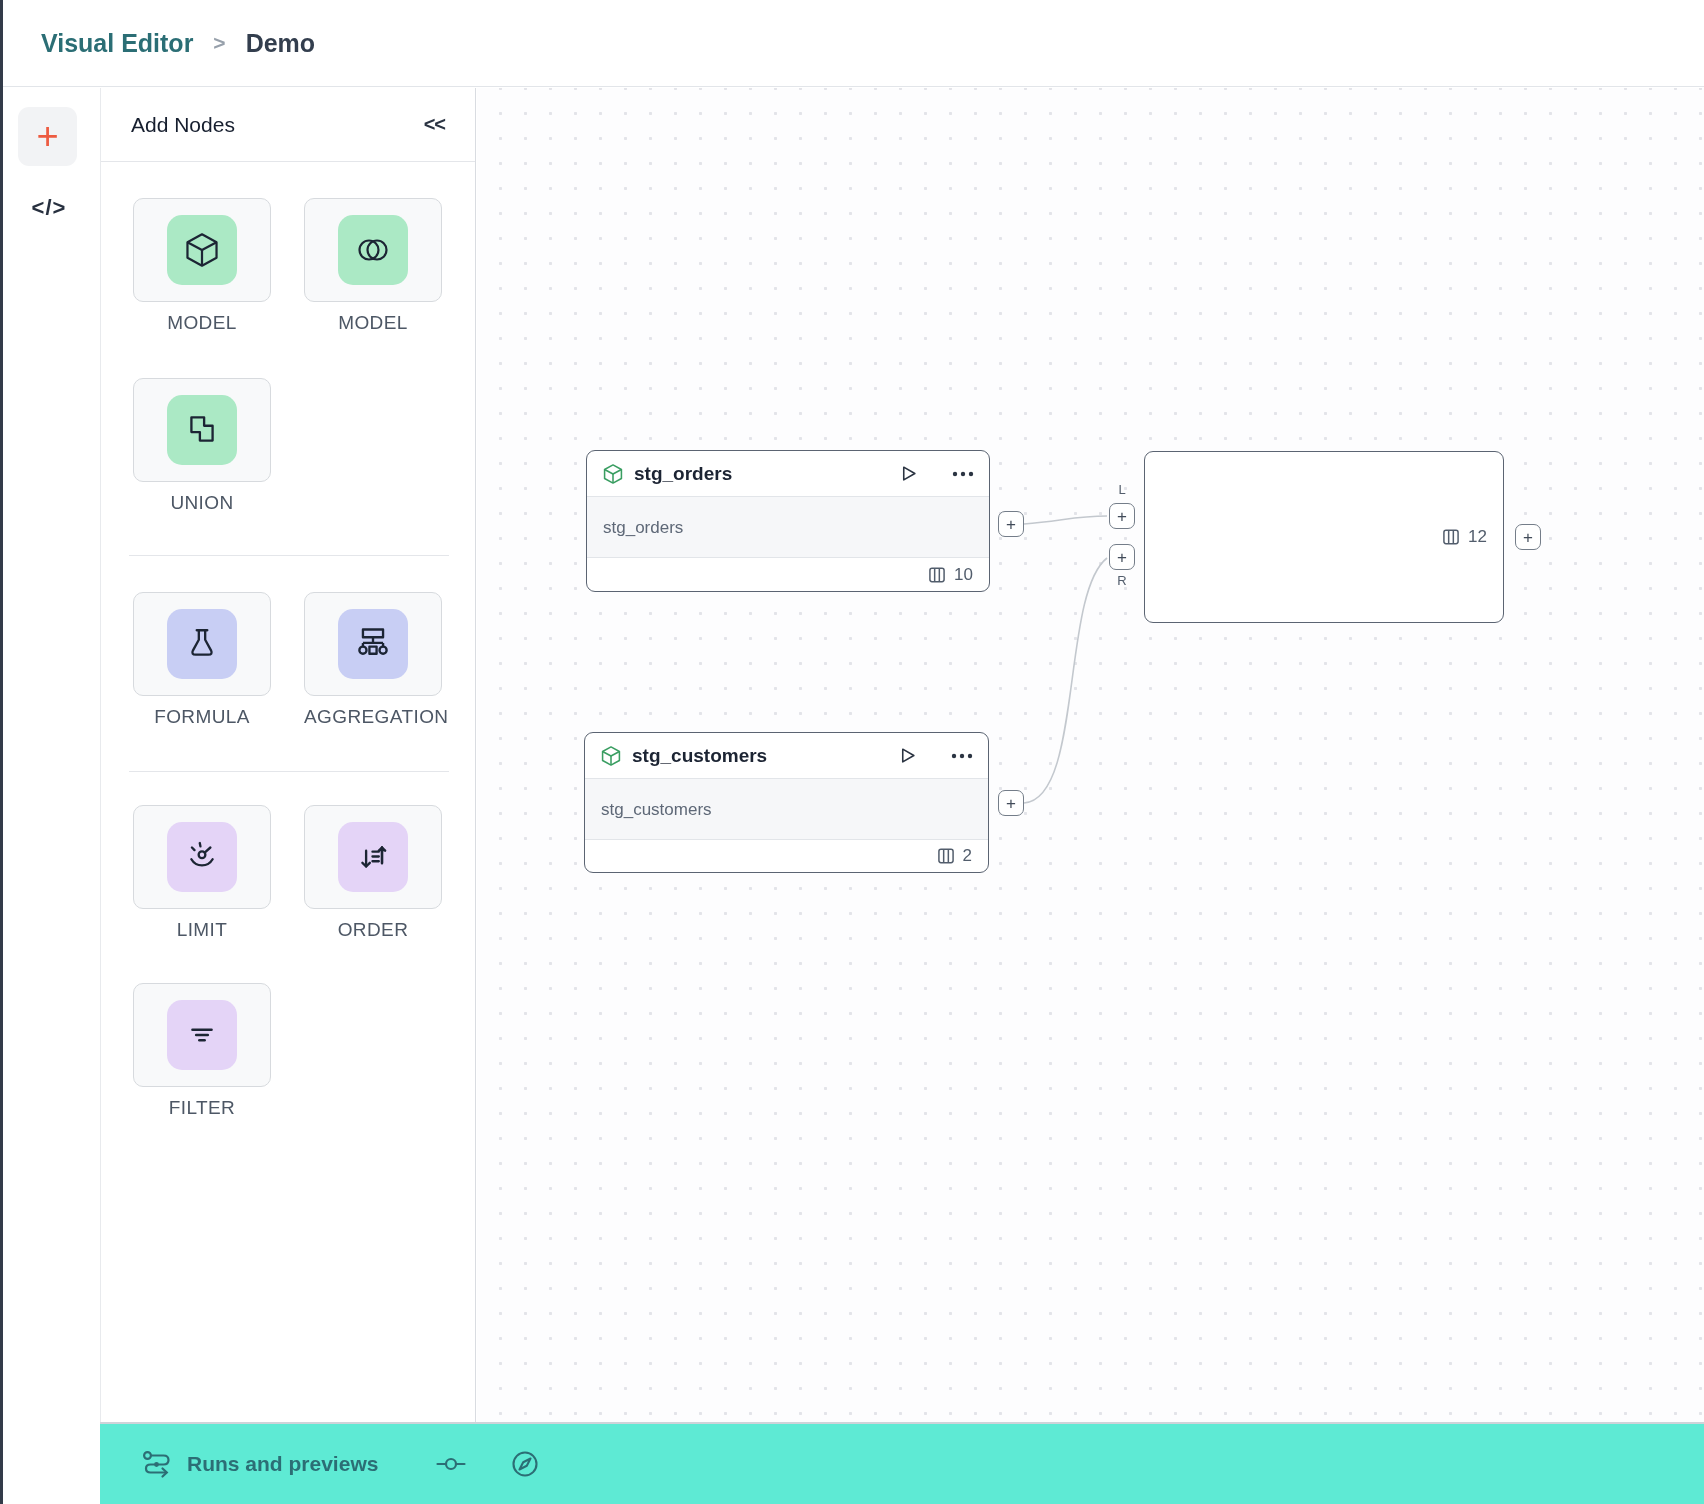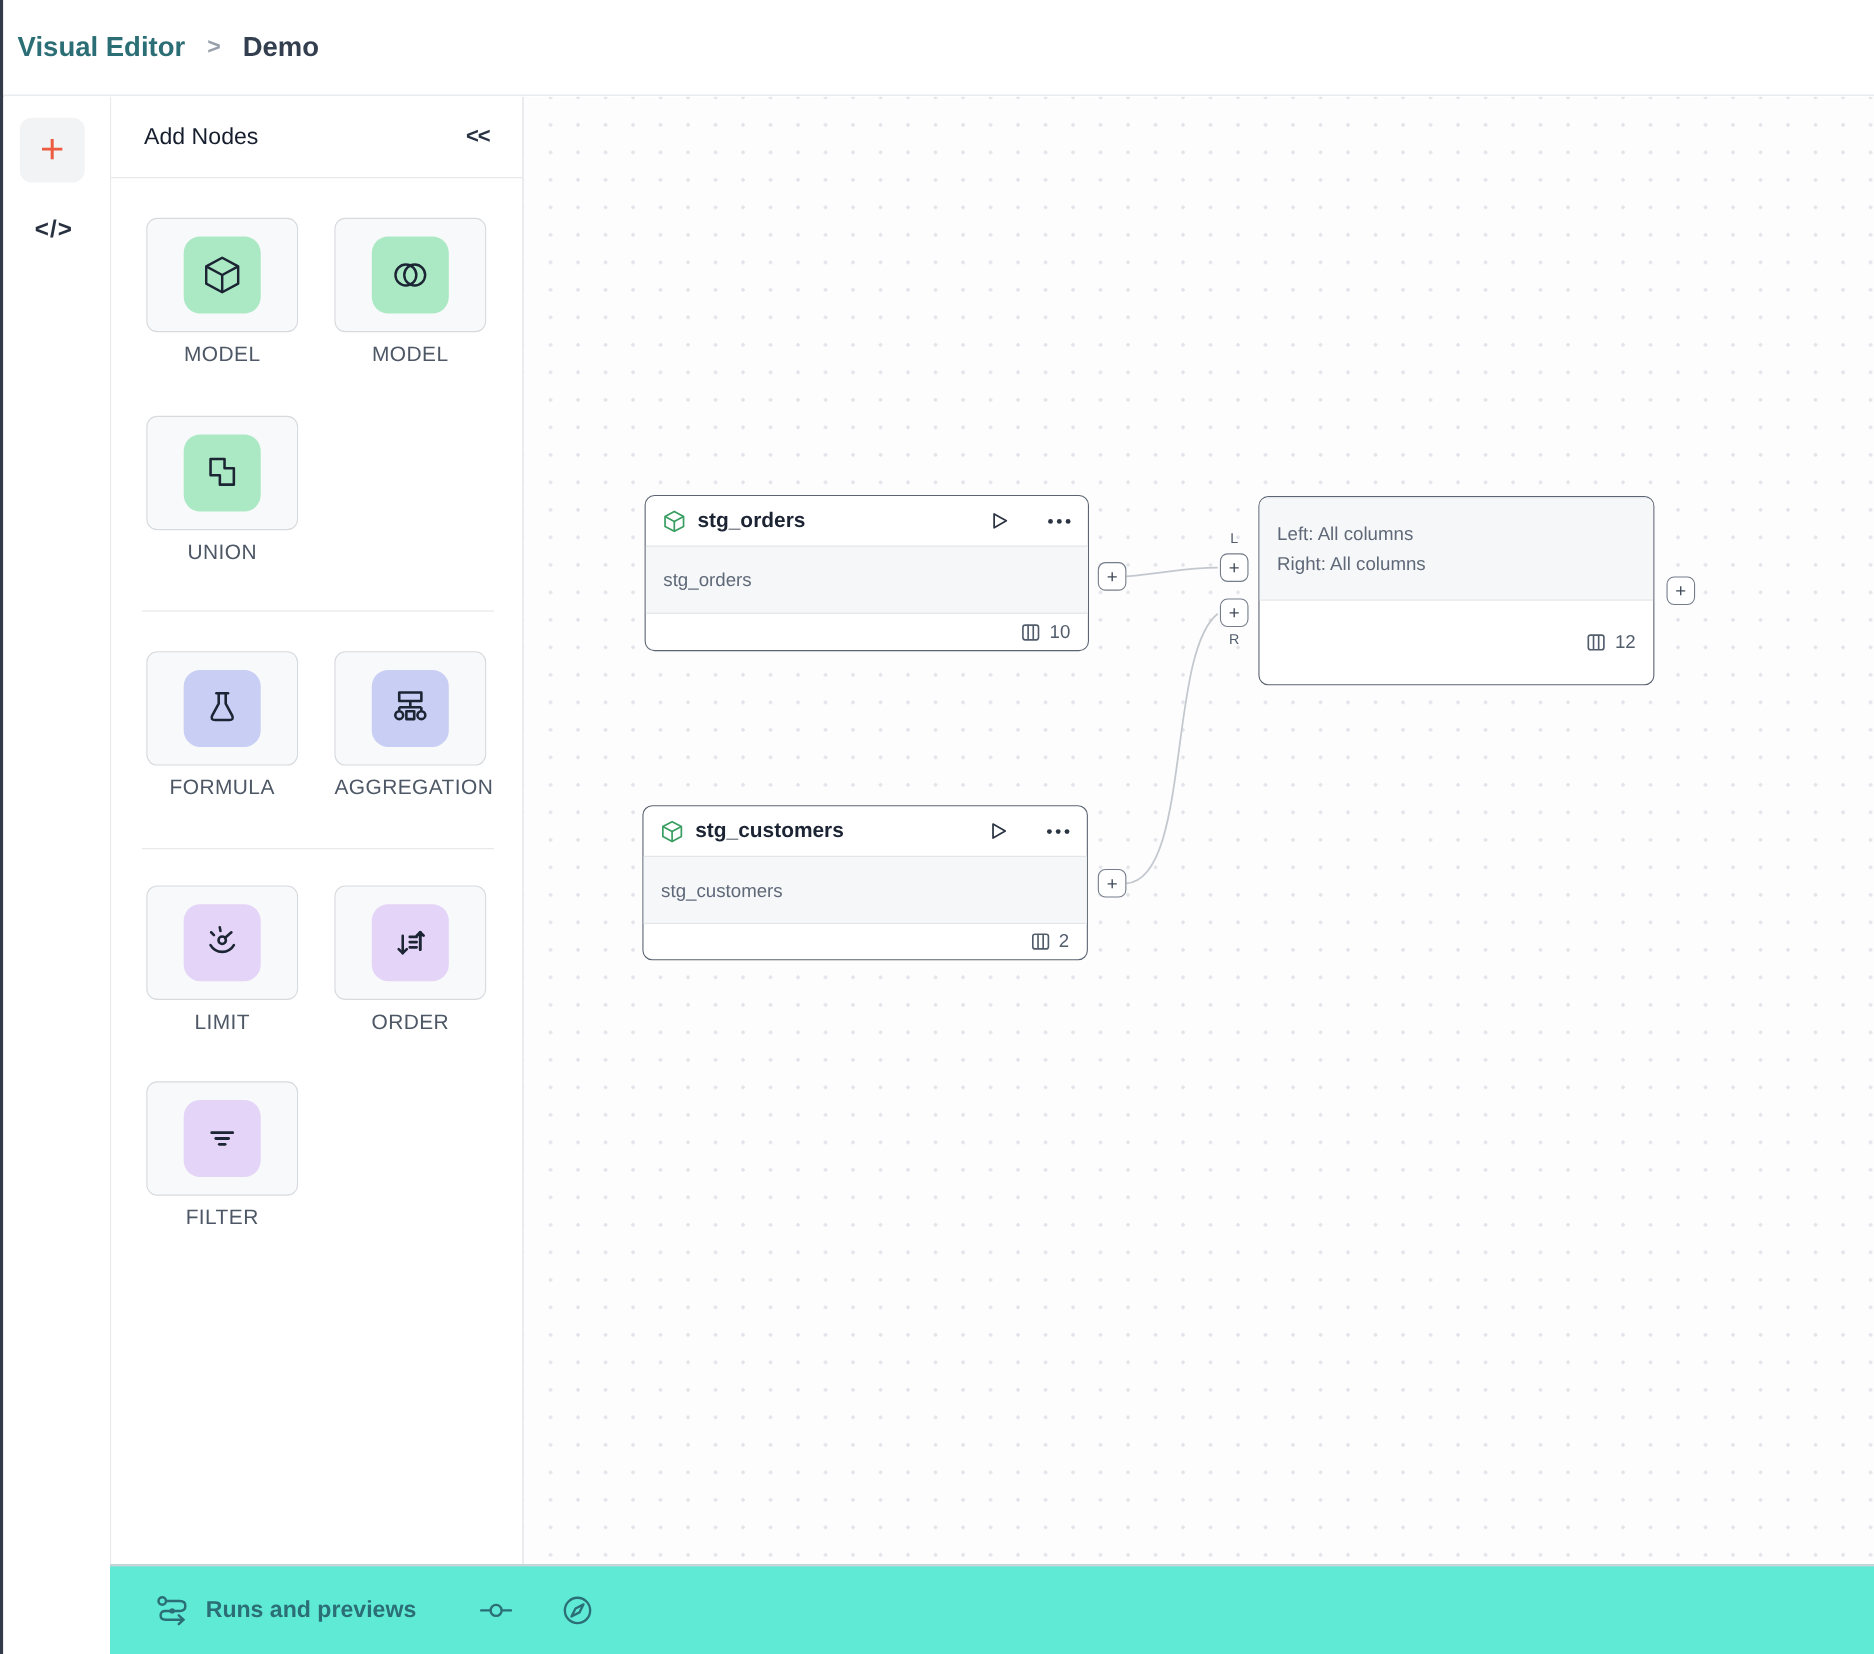--- a/index.html
+++ b/index.html
@@ -6,21 +6,21 @@
   body{
     width:1704px;height:1504px;overflow:hidden;position:relative;
     font-family:"Liberation Sans",sans-serif;background:#ffffff;
     -webkit-font-smoothing:antialiased;color:#333e4e;
   }
   .abs{position:absolute;}
   
   #left-edge{left:0;top:0;width:3px;height:1504px;background:#333b49;}
   
   #header{left:3px;top:0;width:1701px;height:87px;background:#ffffff;
-    border-bottom:1px solid #e2e5e9;display:flex;align-items:center;padding-left:13px;box-sizing:border-box;}
+    border-bottom:1px solid #e2e5e9;display:flex;align-items:center;padding-left:38px;box-sizing:border-box;}
   .crumb-app{color:#2b6e75;font-size:25px;font-weight:700;}
   .crumb-sep{color:#97a0ab;font-size:21px;font-weight:600;margin:0 20px;}
   .crumb-page{color:#333e4e;font-size:25px;font-weight:700;}
   
   #rail{left:3px;top:88px;width:97px;height:1416px;background:#ffffff;}
   #rail-add{left:15px;top:19px;width:59px;height:59px;background:#f2f3f5;border-radius:11px;
     display:flex;align-items:center;justify-content:center;color:#ed5b41;font-size:38px;font-weight:300;cursor:pointer;}
   #rail-code{left:0;top:100px;width:92px;height:40px;display:flex;align-items:center;justify-content:center;
     color:#27303f;font-size:22px;font-weight:700;letter-spacing:1px;cursor:pointer;}
   
@@ -276,24 +276,20 @@
         <rect x="3.5" y="2" width="17" height="16" rx="2.5"></rect>
           <path d="M9.2 2 V18 M14.8 2 V18"></path>
       </svg>
       <span class="col-count">2</span>
     </div>
   </div>
 
   <div class="port abs" style="left:521px;top:702px;">+</div>
 
   <div class="node abs" style="left:667px;top:363px;width:360px;height:172px;">
-    <div class="node-body" style="height:76px;flex-basis:76px;">
-      <div class="row">Left: All columns</div>
-      <div class="row">Right: All columns</div>
-    </div>
     <div class="node-footer">
       <svg width="20" height="18" viewBox="0 0 24 20" fill="none" stroke="#525d6c" stroke-width="1.8">
         <rect x="3.5" y="2" width="17" height="16" rx="2.5"></rect>
           <path d="M9.2 2 V18 M14.8 2 V18"></path>
       </svg>
       <span class="col-count">12</span>
     </div>
   </div>
 
   <div class="port-label abs" style="left:632px;top:394px;">L</div>

